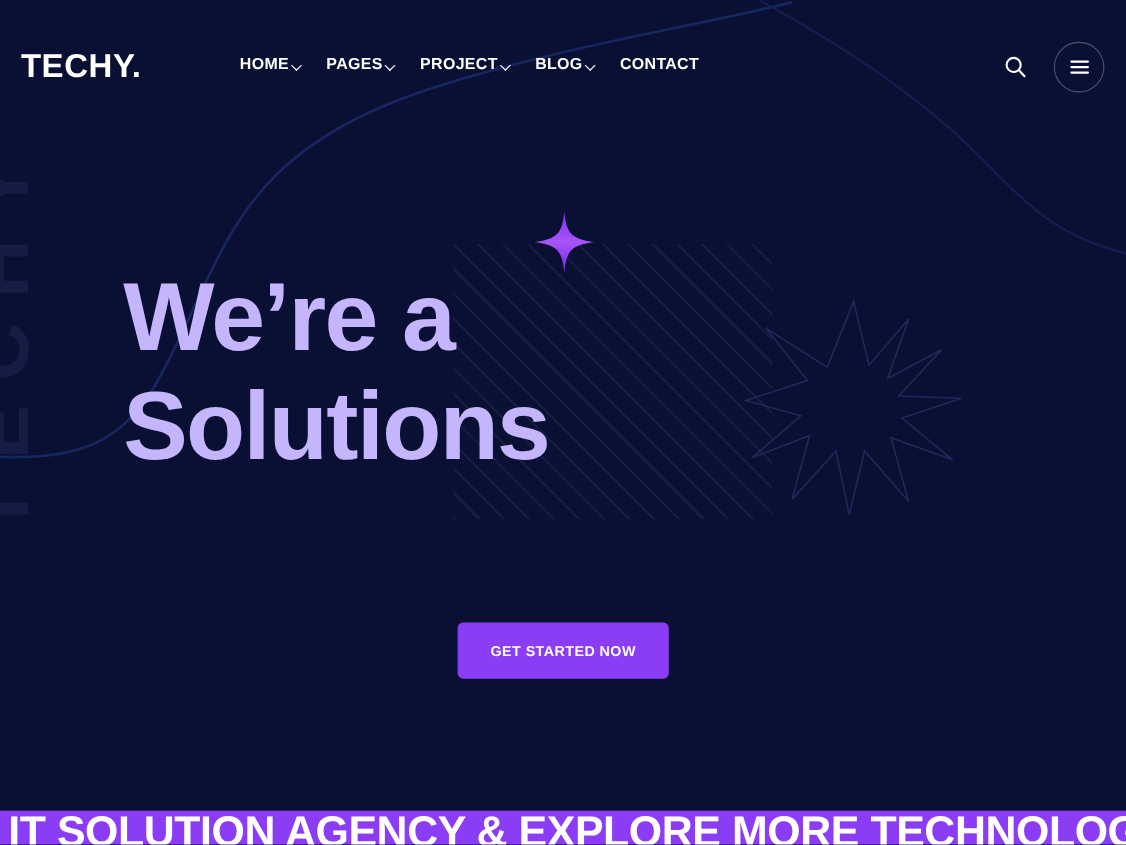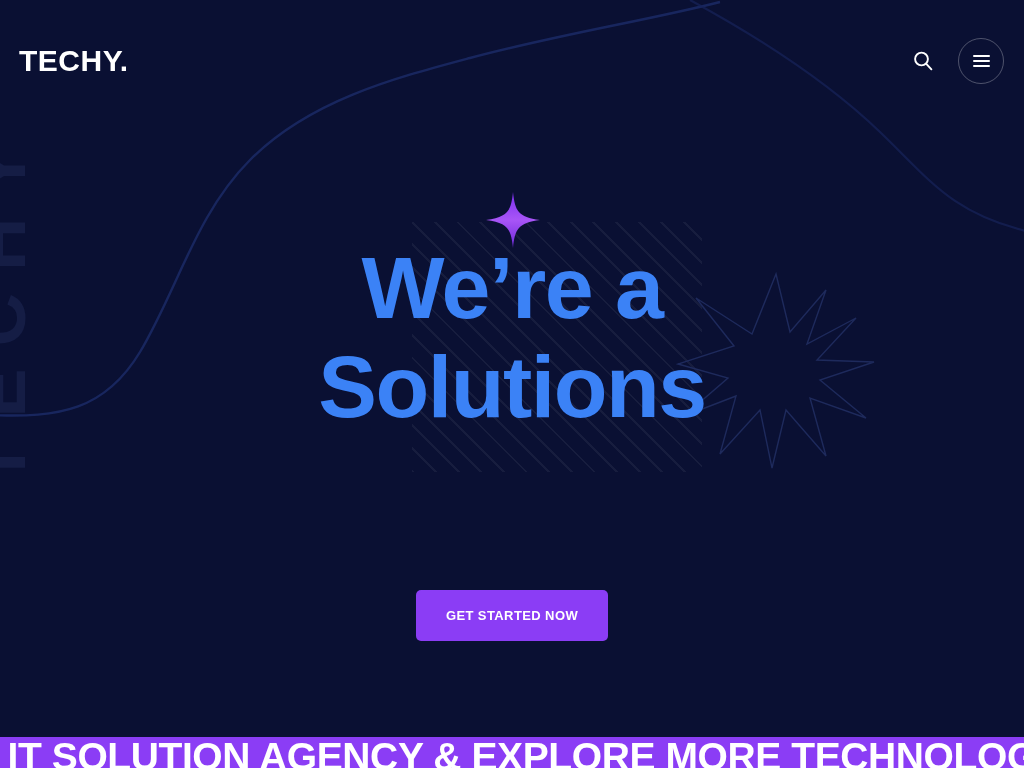--- a/index.html
+++ b/index.html
@@ -215,22 +215,22 @@
     width: 1024px;
     height: 737px;
     z-index: 10;
   }
 
   .hero-title {
     position: absolute;
     left: 112px;
     top: 238px;
     width: 800px;
-    text-align: center;
-    color: #3b82f6;
+    text-align: left;
+    color: #c4b5fd;
     font-family: "Liberation Sans", sans-serif;
     font-weight: 700;
     font-size: 88px;
     line-height: 99px;
     letter-spacing: -1.5px;
   }
   .hero-title .ln { display: block; white-space: nowrap; }
 
   .cta-wrap {
     position: absolute;
@@ -249,21 +249,20 @@
     width: 192px;
     height: 51px;
     font-family: "Liberation Sans", sans-serif;
     font-size: 13px;
     font-weight: 700;
     letter-spacing: 0.4px;
     cursor: pointer;
     display: flex;
     align-items: center;
     justify-content: center;
-    margin-top: 24px;
   }
 
   
   .marquee {
     position: absolute;
     left: 0;
     top: 737px;
     width: 1024px;
     height: 31px;
     background: #8b3df5;
@@ -318,20 +317,41 @@
       <path d="M27 0 C29 19, 32 25, 54 28 C32 31, 29 37, 27 56 C25 37, 22 31, 0 28 C22 25, 25 19, 27 0 Z" fill="url(#sparkGrad)"></path>
     </svg>
   </div>
 
   <header class="site-header">
 
     <div class="logo">
       <span>TECHY</span><span class="dot">.</span>
     </div>
 
+    <nav class="main-nav">
+      <div class="nav-item">
+        <span>HOME</span>
+        <i class="nav-caret"></i>
+      </div>
+      <div class="nav-item">
+        <span>PAGES</span>
+        <i class="nav-caret"></i>
+      </div>
+      <div class="nav-item">
+        <span>PROJECT</span>
+        <i class="nav-caret"></i>
+      </div>
+      <div class="nav-item">
+        <span>BLOG</span>
+        <i class="nav-caret"></i>
+      </div>
+      <div class="nav-item">
+        <span>CONTACT</span>
+      </div>
+    </nav>
 
     <div class="header-actions">
       <button class="search-btn">
         <svg width="22" height="22" viewBox="0 0 22 22">
           <circle cx="9.5" cy="9" r="6.4" fill="none" stroke="#ffffff" stroke-width="1.9"></circle>
           <line x1="14.3" y1="13.8" x2="19.4" y2="19.3" stroke="#ffffff" stroke-width="1.9" stroke-linecap="round"></line>
         </svg>
       </button>
       <button class="menu-btn">
         <span class="burger">

